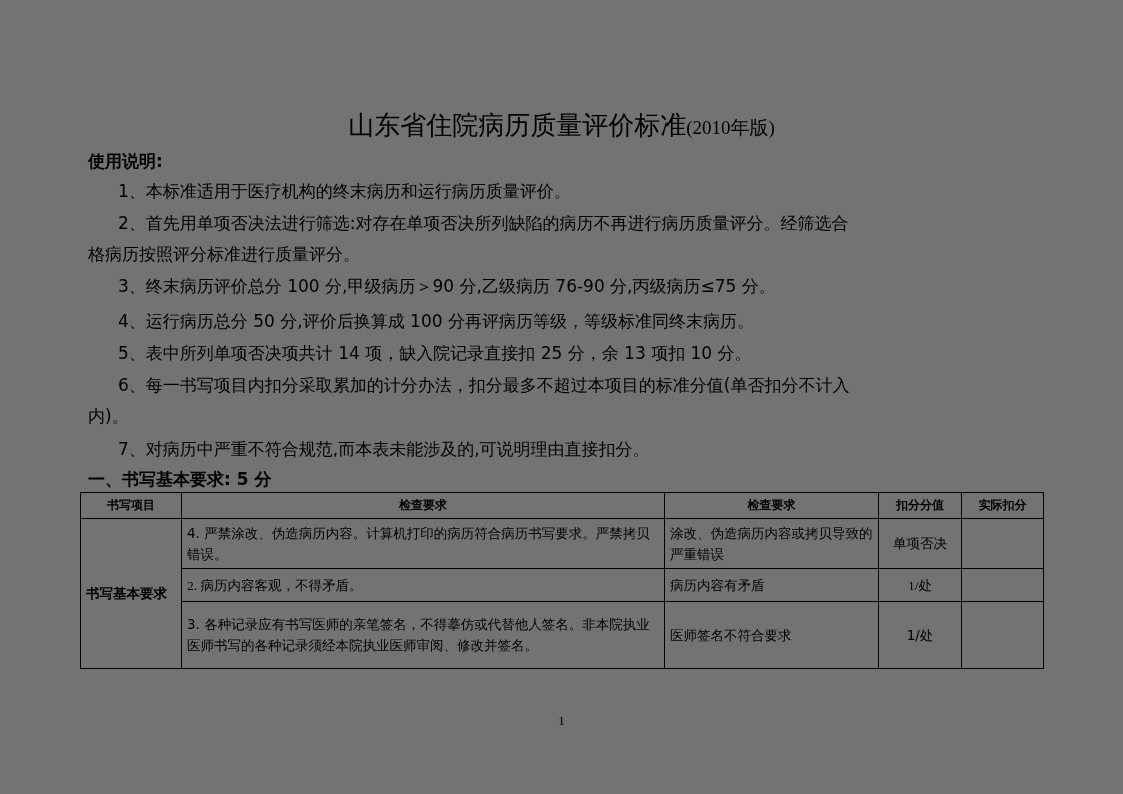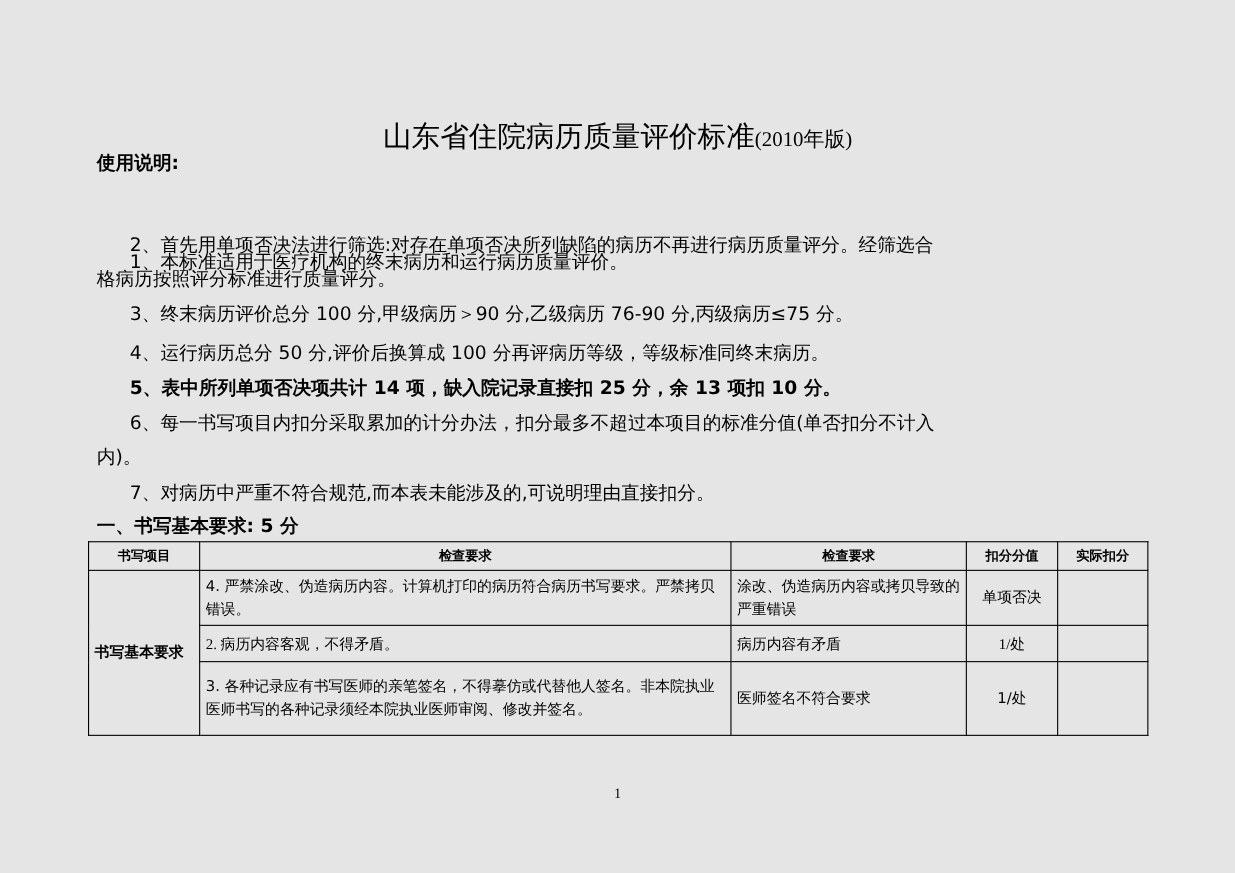--- a/index.html
+++ b/index.html
@@ -1,17 +1,17 @@
 <!DOCTYPE html>
 <html><head>
   <meta charset="utf-8">
   <style>
     html, body { margin: 0; padding: 0; background: #ffffff; }
     body { width: 1123px; height: 794px; position: relative; overflow: hidden; color: #000; font-family: "DejaVu Sans", sans-serif; }
-    .page { position: absolute; left: 0; top: 0; width: 1123px; height: 794px; background: #e5e5e5; }
+    .page { position: absolute; left: 0; top: 0; width: 1123px; height: 794px; background: #737373; }
     .title { position: absolute; left: 0; width: 1123px; top: 108px; text-align: center; font-size: 26px; line-height: 34px; white-space: nowrap; }
     .title .sub { font-size: 19px; font-family: "Liberation Serif", serif; }
     .heading { position: absolute; left: 88px; font-size: 17px; font-weight: bold; line-height: 24px; white-space: nowrap; }
     .para { position: absolute; left: 88px; width: 950px; font-size: 17px; line-height: 30px; }
     .para .indent { display: inline-block; width: 30px; }
     table.grid { position: absolute; left: 80px; top: 492px; border-collapse: collapse; font-size: 13.5px; table-layout: fixed; }
     table.grid td, table.grid th { border: 1.4px solid #000; padding: 2px 5px; vertical-align: middle; line-height: 21px; }
     table.grid th { font-weight: bold; text-align: center; height: 20px; font-size: 12px; }
     .center { text-align: center; }
     .category { font-weight: bold; vertical-align: middle; margin-top: 42px; }
@@ -19,28 +19,28 @@
   </style>
 </head>
 <body>
 
 <div class="page">
 
   <div class="title">
     <span>山东省住院病历质量评价标准</span><span class="sub">(2010年版)</span>
   </div>
 
-  <div class="heading" style="top:137px;">使用说明:</div>
+  <div class="heading" style="top:149px;">使用说明:</div>
 
-  <div class="para" style="top:176px;margin-top:48px;"><span class="indent"></span><span>1、本标准适用于医疗机构的终末病历和运行病历质量评价。</span></div>
+  <div class="para" style="top:176px;"><span class="indent"></span><span>1、本标准适用于医疗机构的终末病历和运行病历质量评价。</span></div>
   <div class="para" style="top:208px;"><span class="indent"></span><span>2、首先用单项否决法进行筛选:对存在单项否决所列缺陷的病历不再进行病历质量评分。经筛选合</span></div>
   <div class="para" style="top:239px;">格病历按照评分标准进行质量评分。</div>
   <div class="para" style="top:271px;"><span class="indent"></span><span>3、终末病历评价总分 100 分,甲级病历＞90 分,乙级病历 76-90 分,丙级病历≤75 分。</span></div>
   <div class="para" style="top:306px;"><span class="indent"></span><span>4、运行病历总分 50 分,评价后换算成 100 分再评病历等级，等级标准同终末病历。</span></div>
-  <div class="para" style="top:338px;font-weight:bold;"><span class="indent"></span><span>5、表中所列单项否决项共计 14 项，缺入院记录直接扣 25 分，余 13 项扣 10 分。</span></div>
+  <div class="para" style="top:338px;"><span class="indent"></span><span>5、表中所列单项否决项共计 14 项，缺入院记录直接扣 25 分，余 13 项扣 10 分。</span></div>
   <div class="para" style="top:370px;"><span class="indent"></span><span>6、每一书写项目内扣分采取累加的计分办法，扣分最多不超过本项目的标准分值(单否扣分不计入</span></div>
   <div class="para" style="top:401px;">内)。</div>
   <div class="para" style="top:434px;"><span class="indent"></span><span>7、对病历中严重不符合规范,而本表未能涉及的,可说明理由直接扣分。</span></div>
 
   <div class="heading" style="top:467px;">一、书写基本要求: 5 分</div>
 
   <table class="grid">
     <colgroup>
       <col style="width:101px">
       <col style="width:483px">

